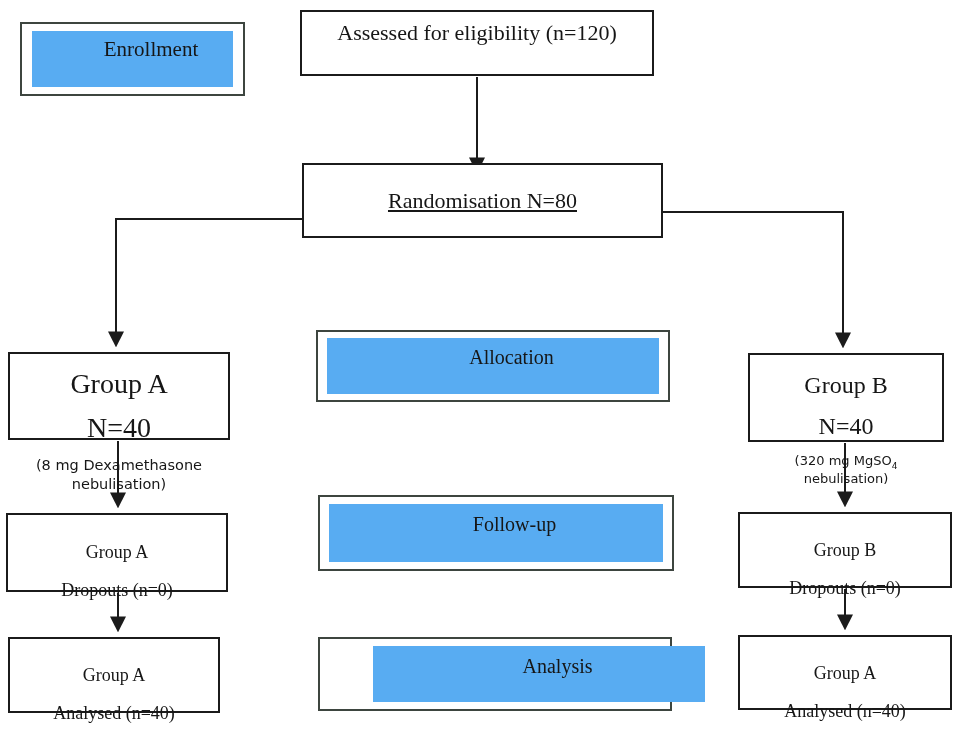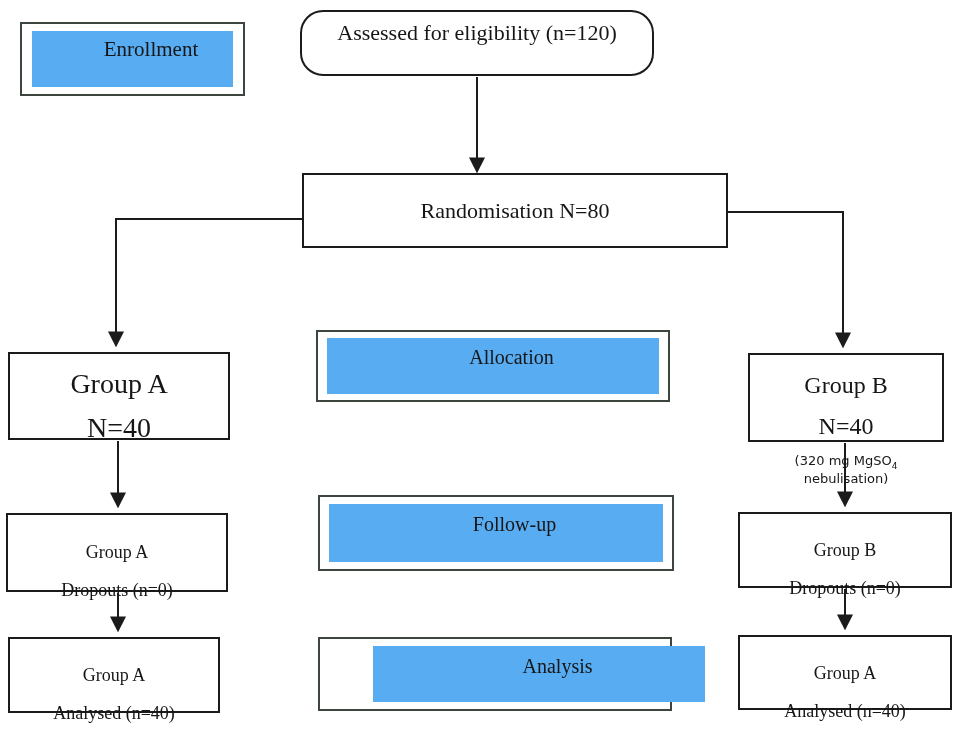--- a/index.html
+++ b/index.html
@@ -21,22 +21,22 @@
   }
   #arrows{position:absolute;left:0;top:0;width:956px;height:730px;}
   #arrows path{stroke:var(--arrow);stroke-width:2;fill:none;}
   #arrows marker path{fill:var(--arrow);stroke:none;}
 
   .fbox{
     position:absolute;box-sizing:border-box;
     background:#fff;border:2px solid var(--box-border);
     text-align:center;
   }
-  #bx-assessed{left:300px;top:10px;width:354px;height:66px;font-size:22px;padding-top:8px;border-radius:23px;}
-  #bx-random{left:302px;top:173px;width:426px;height:75px;font-size:22px;display:flex;align-items:center;justify-content:center;}
+  #bx-assessed{left:300px;top:10px;width:354px;height:66px;font-size:22px;padding-top:8px;}
+  #bx-random{left:302px;top:163px;width:361px;height:75px;font-size:22px;display:flex;align-items:center;justify-content:center;text-decoration:underline;}
   #bx-group-a{left:8px;top:352px;width:222px;height:88px;padding-top:2px;}
   #bx-group-b{left:748px;top:353px;width:196px;height:89px;padding-top:4px;}
   .gtitle-a,.gn-a{font-size:28px;line-height:1.15;}
   .gtitle-b,.gn-b{font-size:24px;line-height:1.2;}
   .gdetail{font-family:"DejaVu Sans","Liberation Sans",sans-serif;line-height:1.25;}
   #bx-group-a .gdetail{font-size:14.5px;}
   #bx-group-b .gdetail{font-size:13px;}
   .gdetail sub{font-size:9px;}
   .twoline{font-size:18px;line-height:1.45;}
   #bx-drop-a{left:6px;top:513px;width:222px;height:79px;padding-top:12px;}
@@ -109,20 +109,21 @@
     <span>Assessed for eligibility (n=120)</span>
   </div>
 
   <div class="fbox" id="bx-random">
     <span>Randomisation N=80</span>
   </div>
 
   <div class="fbox" id="bx-group-a">
     <p class="gtitle-a">Group A</p>
     <p class="gn-a">N=40</p>
+    <p class="gdetail">(8 mg Dexamethasone nebulisation)</p>
   </div>
 
   <div class="fbox" id="bx-group-b">
     <p class="gtitle-b">Group B</p>
     <p class="gn-b">N=40</p>
     <p class="gdetail"><span>(320 mg MgSO</span><sub>4</sub><span> nebulisation)</span></p>
   </div>
 
   <div class="fbox twoline" id="bx-drop-a">
     <p>Group A</p>

